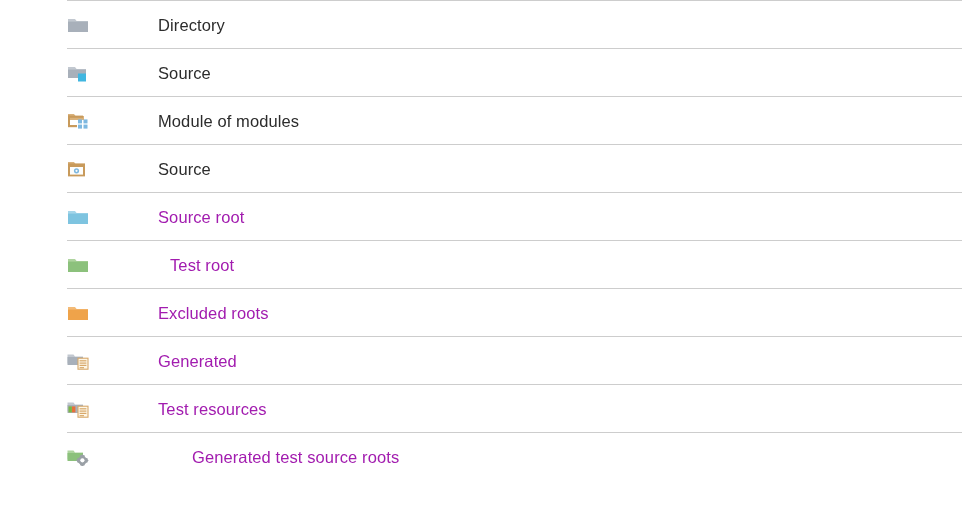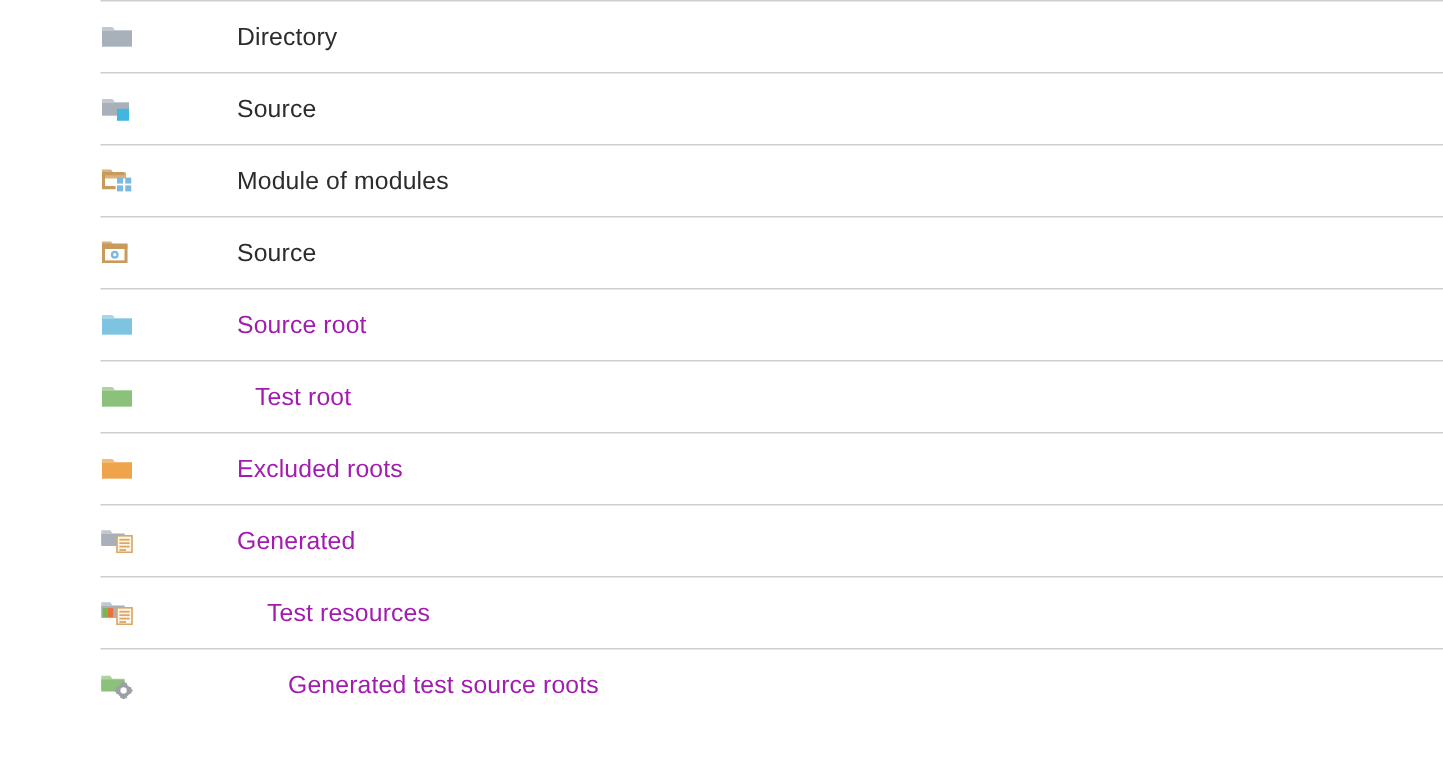--- a/index.html
+++ b/index.html
@@ -152,21 +152,21 @@
         <rect x="1.5" y="6.4" width="3.4" height="6" fill="#7ab648"></rect>
         <rect x="5" y="6.4" width="3.4" height="6" fill="#e8703a"></rect>
         <rect x="11" y="6.2" width="10" height="11" fill="#fdf6e6" stroke="#d8a86a" stroke-width="1.1"></rect>
         <rect x="12.6" y="8.2" width="6.8" height="1.2" fill="#d8a86a"></rect>
         <rect x="12.6" y="10.5" width="6.8" height="1.2" fill="#d8a86a"></rect>
         <rect x="12.6" y="12.8" width="6.8" height="1.2" fill="#d8a86a"></rect>
         <rect x="12.6" y="15.1" width="4.4" height="1.2" fill="#d8a86a"></rect>
       </svg>
     </span>
   </td>
-        <td class="label-cell"><a class="label link" href="#" style="text-decoration: none; margin-left: 20px;">Test resources</a></td>
+        <td class="label-cell"><a class="label link" href="#" style="text-decoration: none;">Test resources</a></td>
       </tr>
       <tr>
         <td class="icon-cell">
     <span class="ico">
       <svg viewBox="0 0 22 18">
         <path d="M0.5 2.5 h6 l1.5 2 H16 v7 H0.5 Z" fill="#aed49f"></path>
         <path d="M0.5 5 h15.5 v8 H0.5 Z" fill="#8cc17c"></path>
         <g fill="#9aa0a6">
           <rect x="13.2" y="7.2" width="4.4" height="10.2"></rect>
           <rect x="10.3" y="10.1" width="10.2" height="4.4"></rect>

